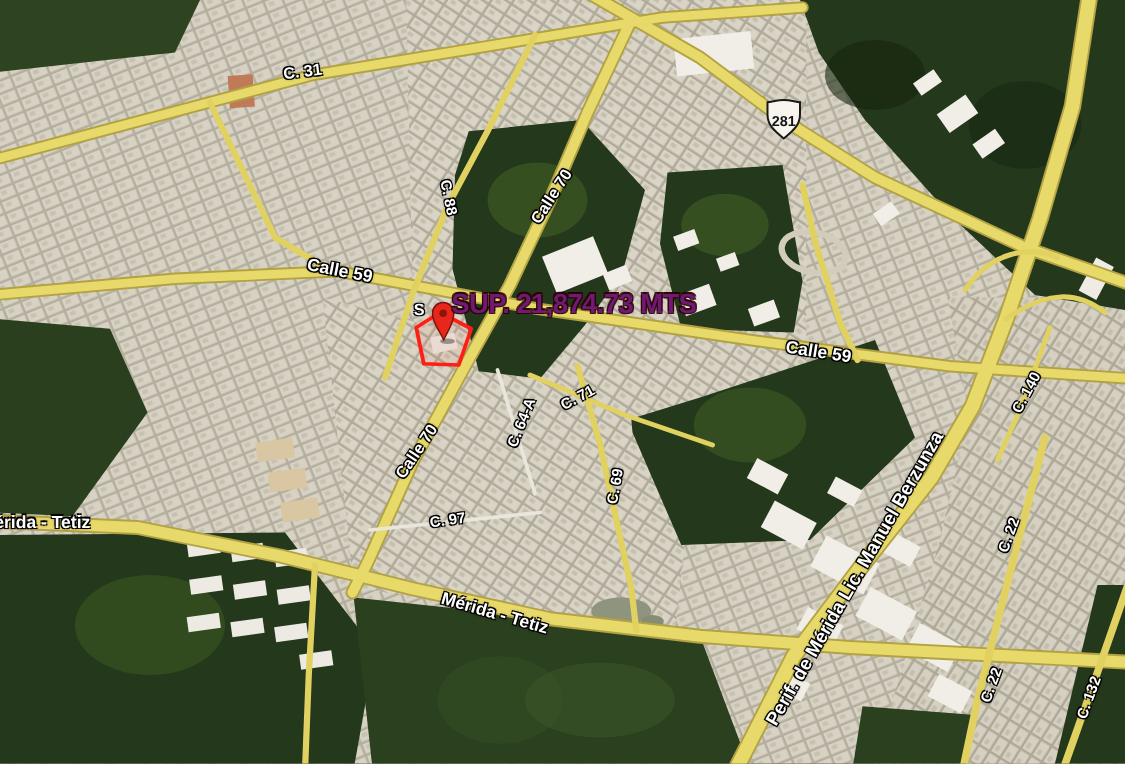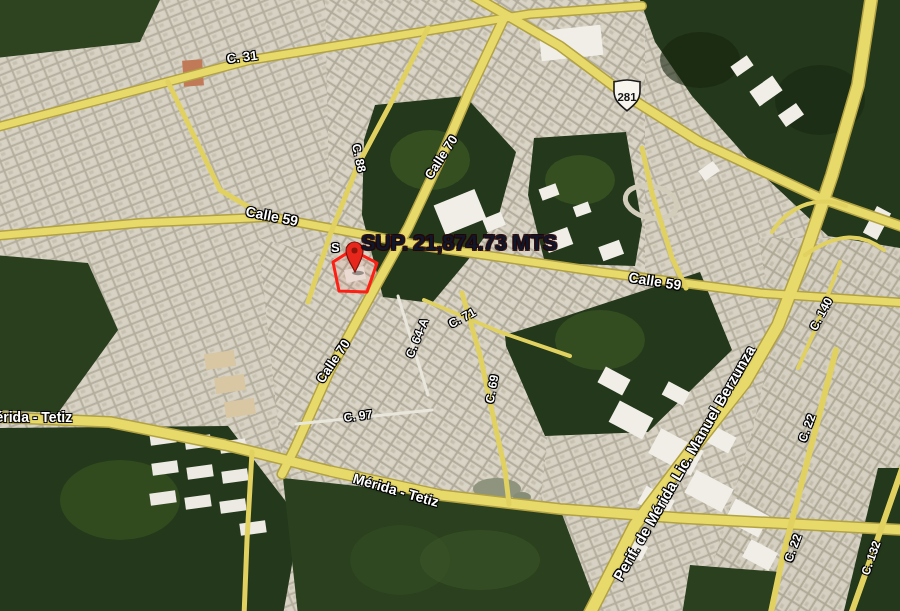--- a/index.html
+++ b/index.html
@@ -160,21 +160,21 @@
 
   <g>
     <ellipse cx="358" cy="273" rx="6" ry="2.2" fill="rgba(0,0,0,0.35)"></ellipse>
     <path d="M355,272 C351,263 346,258.5 346,250.5 A8.5,8.5 0 1 1 363,250.5 C363,258.5 359,263 355,272 Z" fill="#e8271c" stroke="#7e130c" stroke-width="1.2"></path>
     <circle cx="354.5" cy="250.5" r="3" fill="#8c150c"></circle>
   </g>
 </svg>
 
 <div id="label-layer">
   <div class="marker-letter">S</div>
-  <div class="sup-label" style="color: #0f172a;">SUP. 21,874.73 MTS</div>
+  <div class="sup-label" style="color: #701a75;">SUP. 21,874.73 MTS</div>
 <div class="street-label" style="left: 242px; top: 57px; font-size: 13px; transform: translate(-50%, -50%) rotate(-7deg);">C. 31</div>
       <div class="street-label" style="left: 272px; top: 216px; font-size: 14px; transform: translate(-50%, -50%) rotate(11deg);">Calle 59</div>
       <div class="street-label" style="left: 359px; top: 158px; font-size: 12px; transform: translate(-50%, -50%) rotate(78deg);">C. 88</div>
       <div class="street-label" style="left: 441px; top: 157px; font-size: 13px; transform: translate(-50%, -50%) rotate(-57deg);">Calle 70</div>
       <div class="street-label" style="left: 655px; top: 281px; font-size: 14px; transform: translate(-50%, -50%) rotate(9deg);">Calle 59</div>
       <div class="street-label" style="left: 821px; top: 314px; font-size: 12px; transform: translate(-50%, -50%) rotate(-62deg);">C. 140</div>
       <div class="street-label" style="left: 462px; top: 318px; font-size: 12px; transform: translate(-50%, -50%) rotate(-28deg);">C. 71</div>
       <div class="street-label" style="left: 417px; top: 338px; font-size: 12px; transform: translate(-50%, -50%) rotate(-68deg);">C. 64-A</div>
       <div class="street-label" style="left: 333px; top: 361px; font-size: 13px; transform: translate(-50%, -50%) rotate(-56deg);">Calle 70</div>
       <div class="street-label" style="left: 358px; top: 416px; font-size: 12px; transform: translate(-50%, -50%) rotate(-8deg);">C. 97</div>

